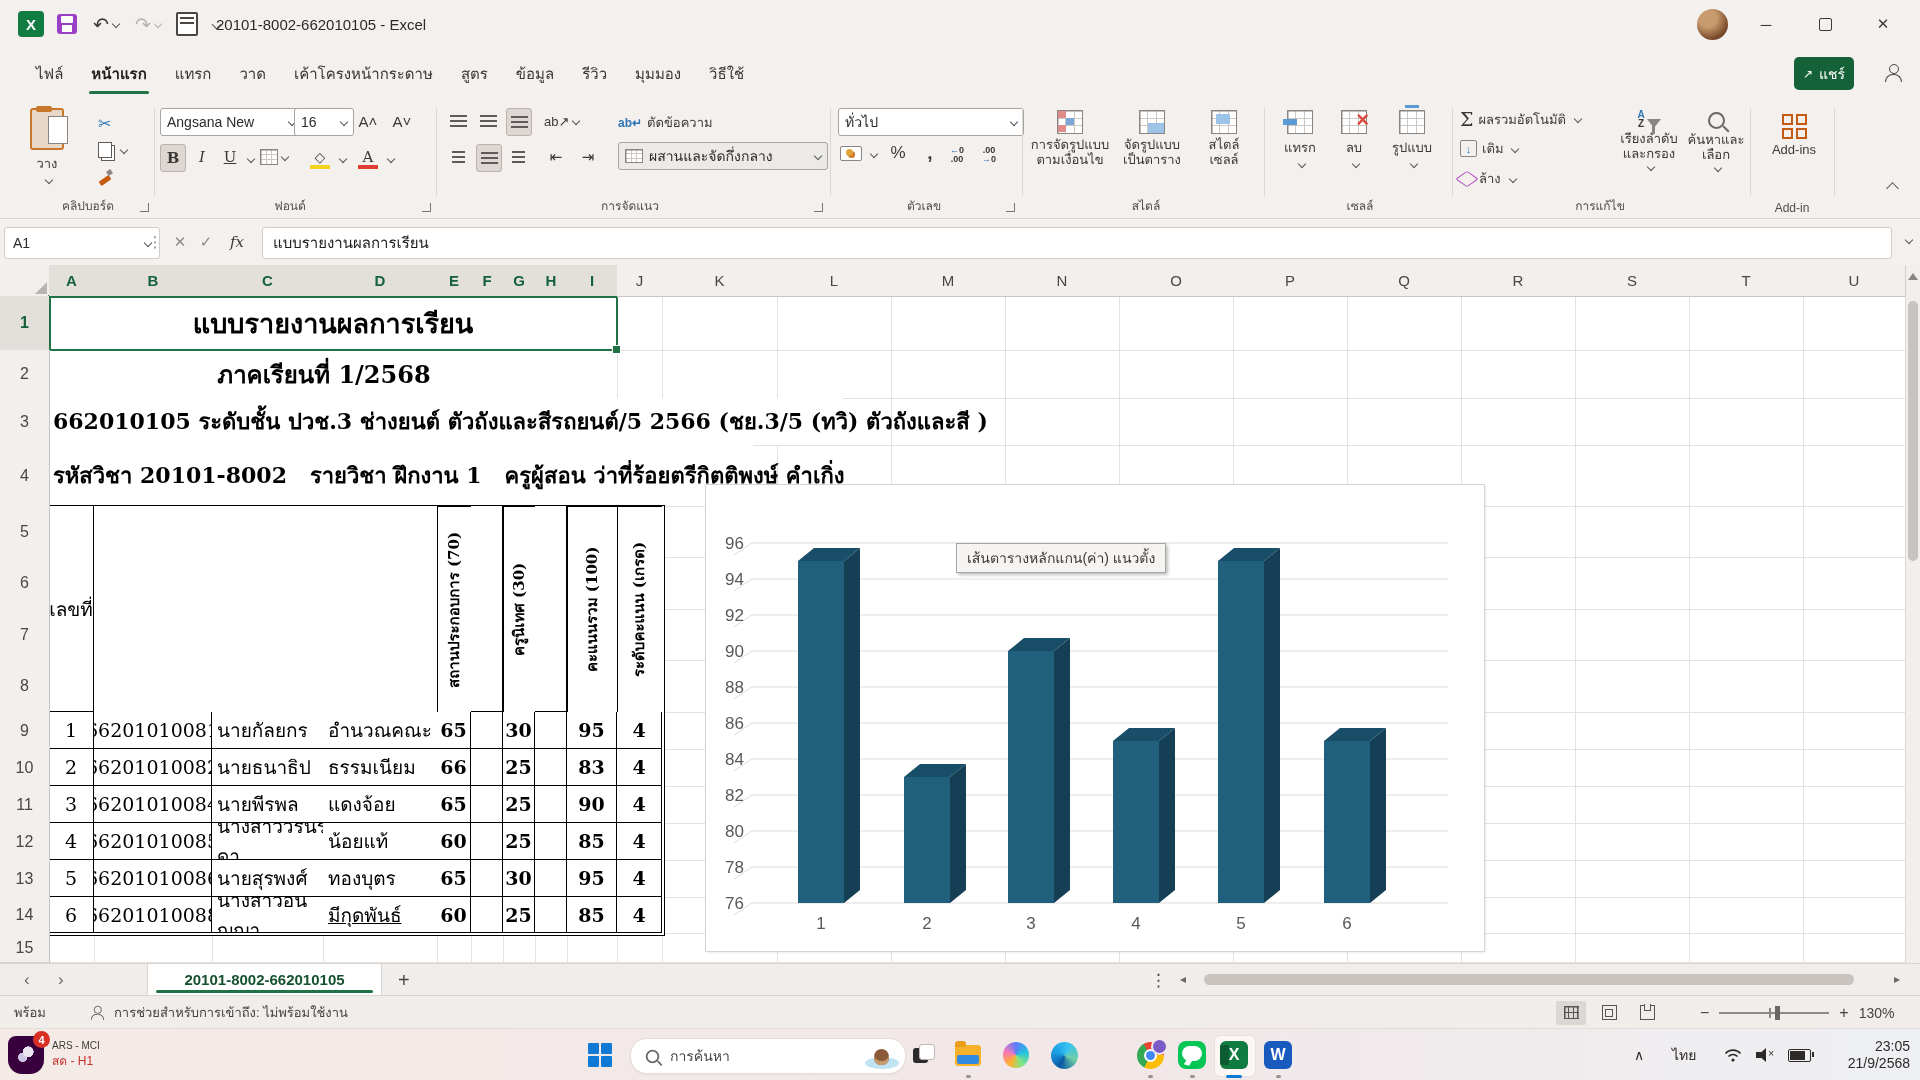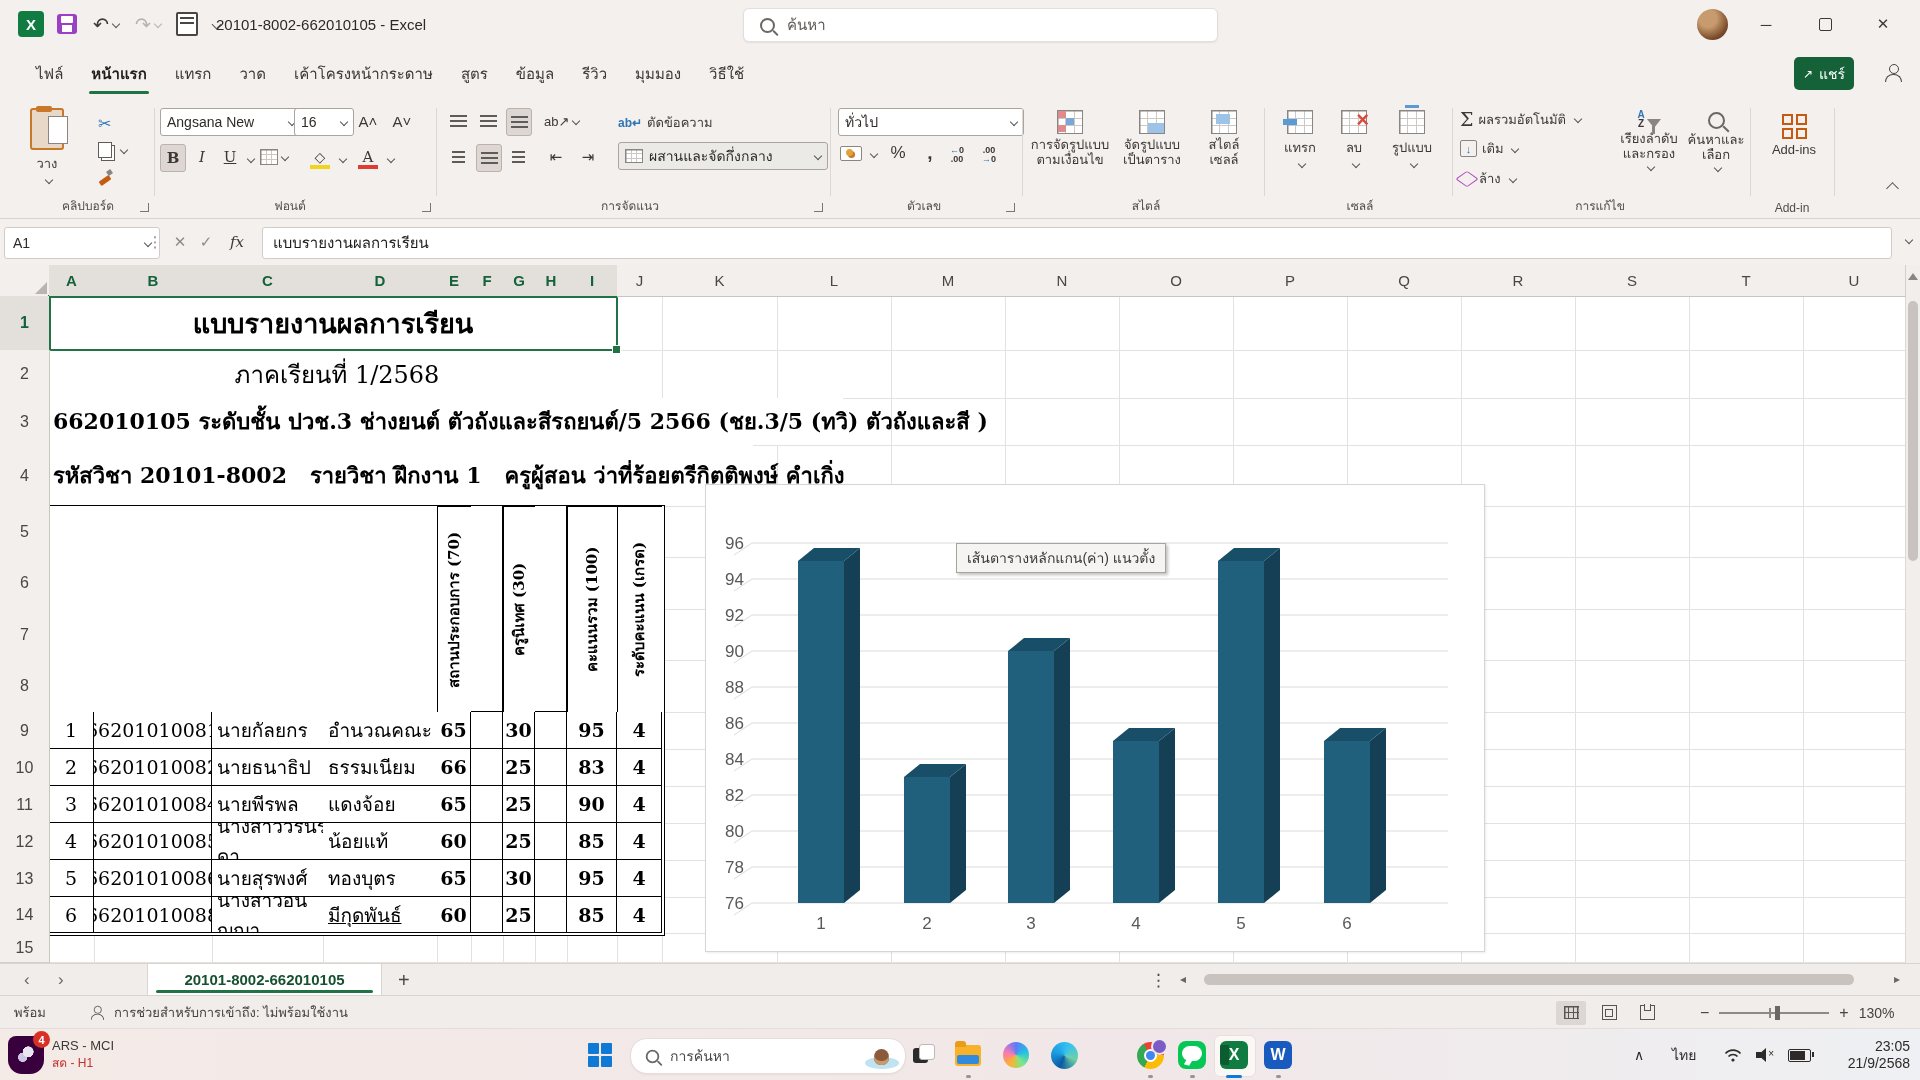--- a/index.html
+++ b/index.html
@@ -146,21 +146,21 @@
   .sliderline{width:110px;height:2px;background:#8d8985;position:relative;}
   .sliderline .sthumb{position:absolute;left:56px;top:-6px;width:5px;height:14px;background:#6b6764;}
   .sliderline .stick{position:absolute;left:50px;top:-4px;width:1.5px;height:10px;background:#8d8985;}
   
   #taskbar{position:absolute;left:0;top:1028px;width:1920px;height:52px;background:linear-gradient(90deg,#f4ebe7,#f1e7e8 60%,#eef0f3);border-top:1px solid #e3dcd8;}
   .tb{position:absolute;top:0;height:52px;display:flex;align-items:center;}
   #widget{left:8px;gap:8px;}
   .crest{width:36px;height:38px;background:#38003c;border-radius:8px 8px 14px 14px;position:relative;}
   .crest:before{content:'';position:absolute;left:7px;top:7px;width:22px;height:22px;background:radial-gradient(circle at 60% 40%,#e9e6f0 0 28%,transparent 30%),radial-gradient(circle at 35% 65%,#cfc6e6 0 22%,transparent 24%);border-radius:50%;}
   .badge{position:absolute;right:-6px;top:-5px;width:17px;height:17px;background:#d93025;color:#fff;border-radius:50%;font-size:11px;font-weight:bold;display:flex;align-items:center;justify-content:center;}
-  #widget .wt1{font-size:13px;color:#3c3835;}
+  #widget .wt1{font-size:10px;color:#3c3835;}
   #widget .wt2{font-size:12px;color:#c4302b;}
   .winlogo{display:grid;grid-template-columns:11px 11px;grid-template-rows:11px 11px;gap:2px;}
   .winlogo div{background:#0e7ad6;border-radius:1px;}
   #tb-search{left:630px;width:254px;height:34px;top:9px;background:#fff;border:1px solid #e6ddd8;border-radius:17px;display:flex;align-items:center;padding:0 6px 0 14px;gap:10px;font-size:14px;color:#4a4644;box-shadow:0 1px 2px rgba(0,0,0,.05);}
   .otter{width:34px;height:26px;position:relative;margin-left:auto;}
   .otter:before{content:'';position:absolute;left:0;bottom:0;width:34px;height:12px;background:#bfe3f2;border-radius:50%;}
   .otter:after{content:'';position:absolute;left:9px;bottom:4px;width:15px;height:16px;background:#8a5a3b;border-radius:50% 50% 45% 45%;box-shadow:inset 0 -4px 0 #c79b6e;}
   .appic{position:absolute;top:10px;width:32px;height:32px;display:flex;align-items:center;justify-content:center;}
   .dot{position:absolute;top:46px;width:5px;height:3px;background:#9a948f;border-radius:2px;}
   .taskview{width:22px;height:22px;position:relative;}
@@ -214,24 +214,20 @@
         <span class="uicon disabled">↷</span>
         <span class="dd sm" style="border-color:#b8b3b0;"></span>
       </div>
     <div class="qat" style="left:172px;width:30px;">
         <div class="print-ic"></div>
       </div>
     <div class="qat" style="left:204px;width:20px;">
         <span class="dd"></span>
       </div>
     <div id="title-text">20101-8002-662010105 - Excel</div>
-    <div id="search-box">
-      <span class="mag"></span>
-      <span>ค้นหา</span>
-    </div>
     <div id="avatar"></div>
     <div class="wbtn" style="left:1743px;">─</div>
     <div class="wbtn" style="left:1802px;">
         <span class="maxbox"></span>
       </div>
     <div class="wbtn" style="left:1860px;">✕</div>
   </div>
 
   <div id="tabsrow">
     <div id="ribbon-tabs">
@@ -508,24 +504,25 @@
         <div class="hline" style="left: 49px; top: 484px; width: 1856px;"></div>
         <div class="hline" style="left: 49px; top: 521px; width: 1856px;"></div>
         <div class="hline" style="left: 49px; top: 558px; width: 1856px;"></div>
         <div class="hline" style="left: 49px; top: 595px; width: 1856px;"></div>
         <div class="hline" style="left: 49px; top: 632px; width: 1856px;"></div>
         <div class="hline" style="left: 49px; top: 668px; width: 1856px;"></div>
         <div class="hline" style="left: 49px; top: 697px; width: 1856px;"></div>
       </div>
     <div id="cells-layer">
         <div class="mask sheet-serif" style="left: 49px; top: 31px; width: 568px; height: 54px; font-size: 27px; font-weight: bold; justify-content: center;">แบบรายงานผลการเรียน</div>
-        <div class="mask sheet-serif" style="left: 53px; top: 85px; width: 568px; height: 48px; font-size: 24px; font-weight: normal; justify-content: center;">ภาคเรียนที่ 1/2568</div>
+        <div class="mask sheet-serif" style="left: 40px; top: 85px; width: 568px; height: 48px; font-size: 24px; font-weight: bold; justify-content: center;">ภาคเรียนที่ 1/2568</div>
         <div class="mask sheet-serif" style="left: 49px; top: 133px; width: 790px; height: 47px; font-size: 22px; font-weight: bold; padding-left: 4px; white-space: pre;">662010105 ระดับชั้น ปวช.3 ช่างยนต์ ตัวถังและสีรถยนต์/5 2566 (ชย.3/5 (ทวิ) ตัวถังและสี )</div>
         <div class="mask sheet-serif" style="left: 49px; top: 180px; width: 700px; height: 61px; font-size: 22px; font-weight: bold; padding-left: 4px; white-space: pre;">รหัสวิชา 20101-8002   รายวิชา ฝึกงาน 1   ครูผู้สอน ว่าที่ร้อยตรีกิตติพงษ์ คำเกิ่ง</div>
         <div style="left: 48px; top: 240px; width: 615px; height: 429px; border: 1px solid rgb(0, 0, 0); background: rgb(255, 255, 255); position: absolute;">
+          <div class="tcell " style="left: 0px; top: 0px; width: 44px; height: 205px; font-size: 19px;">เลขที่</div>
           <div class="tcell rot" style="left: 388px; top: 0px; width: 33px; height: 205px; font-size: 15px;">สถานประกอบการ (70)</div>
           <div class="tcell " style="left: 422px; top: 0px; width: 31px; height: 205px; font-size: 19px;"></div>
           <div class="tcell rot" style="left: 454px; top: 0px; width: 31px; height: 205px; font-size: 15px;">ครูนิเทศ (30)</div>
           <div class="tcell " style="left: 486px; top: 0px; width: 31px; height: 205px; font-size: 19px;"></div>
           <div class="tcell rot" style="left: 518px; top: 0px; width: 49px; height: 205px; font-size: 15px;">คะแนนรวม (100)</div>
           <div class="tcell rot" style="left: 568px; top: 0px; width: 44px; height: 205px; font-size: 15px;">ระดับคะแนน (เกรด)</div>
           <div class="tcell " style="left: 0px; top: 206px; width: 44px; height: 36px; font-size: 19px;">1</div>
           <div class="tcell " style="left: 45px; top: 206px; width: 117px; height: 36px; font-size: 19px;">66201010081</div>
           <div class="tcell left" style="left: 163px; top: 206px; width: 110px; height: 36px; font-size: 19px;">นายกัลยกร</div>
           <div class="tcell left" style="left: 274px; top: 206px; width: 113px; height: 36px; font-size: 19px;">อำนวณคณะ</div>

